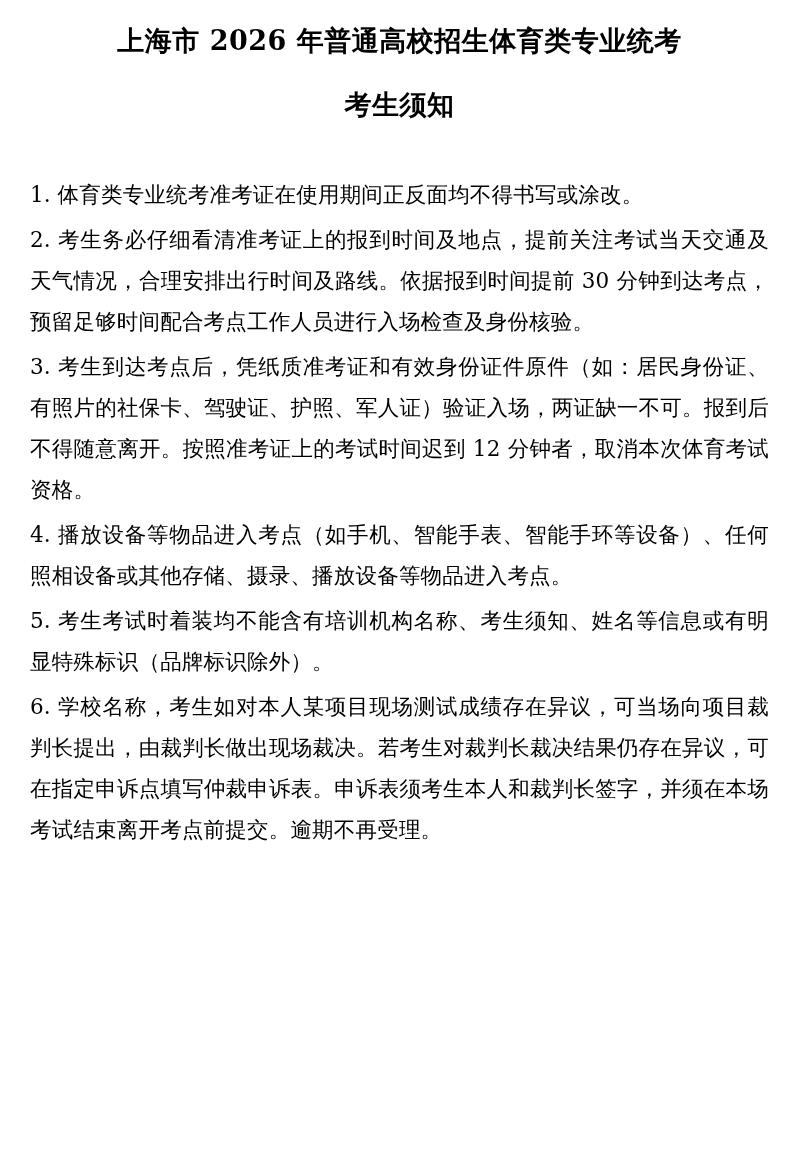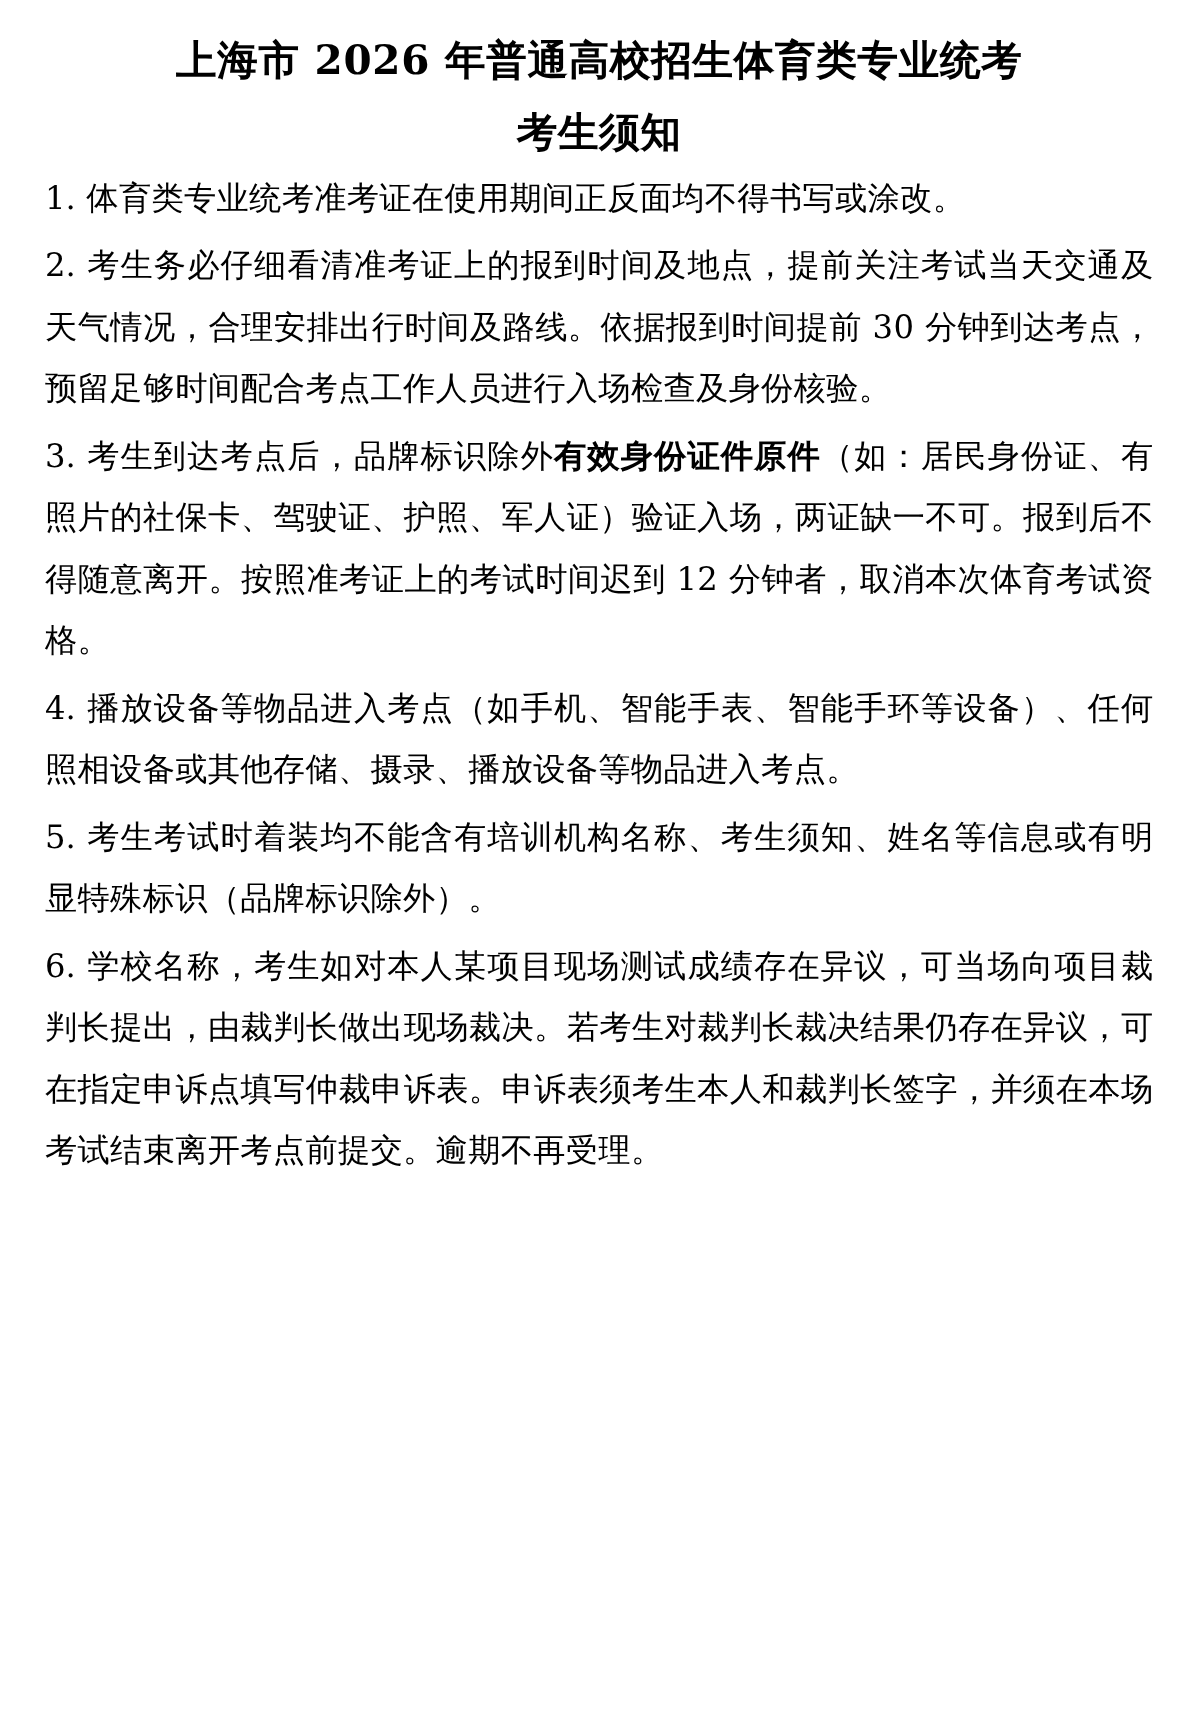--- a/index.html
+++ b/index.html
@@ -29,37 +29,38 @@
     line-height: 46px;
     letter-spacing: 0.5px;
     margin: 0;
     padding: 0 6px;
   }
   .title-line {
     display: block;
     white-space: nowrap;
   }
   .title-line-2 {
-    margin-top: 2px;
+    margin-top: 18px;
   }
   .body-block {
+    margin-top: 46px;
   }
   .para {
     font-size: 21.5px;
     line-height: 41px;
     text-align: justify;
     text-justify: inter-ideograph;
     margin: 0 0 4px 0;
     letter-spacing: 0.2px;
   }
   .para .num {
     letter-spacing: 0;
   }
   .strong {
-    font-weight: bold;
+    font-weight: normal;
   }
 </style>
 </head>
 <body>
 
 <div class="page">
 
   <h1 class="doc-title">
     <span class="title-line">上海市 2026 年普通高校招生体育类专业统考</span>
     <span class="title-line title-line-2">考生须知</span>
@@ -72,21 +73,21 @@
       <span>体育类专业统考准考证在使用期间正反面均不得书写或涂改。</span>
     </p>
 
     <p class="para">
       <span class="num">2.</span>
       <span>考生务必仔细看清准考证上的报到时间及地点，提前关注考试当天交通及天气情况，合理安排出行时间及路线。依据报到时间提前 30 分钟到达考点，预留足够时间配合考点工作人员进行入场检查及身份核验。</span>
     </p>
 
     <p class="para">
       <span class="num">3.</span>
-      <span>考生到达考点后，品牌标识除外</span><span class="strong">有效身份证件原件</span><span>（如：居民身份证、有照片的社保卡、驾驶证、护照、军人证）验证入场，两证缺一不可。报到后不得随意离开。按照准考证上的考试时间迟到 12 分钟者，取消本次体育考试资格。</span>
+      <span>考生到达考点后，凭纸质准考证和</span><span class="strong">有效身份证件原件</span><span>（如：居民身份证、有照片的社保卡、驾驶证、护照、军人证）验证入场，两证缺一不可。报到后不得随意离开。按照准考证上的考试时间迟到 12 分钟者，取消本次体育考试资格。</span>
     </p>
 
     <p class="para">
       <span class="num">4.</span>
       <span>播放设备等物品进入考点（如手机、智能手表、智能手环等设备）、任何照相设备或其他存储、摄录、播放设备等物品进入考点。</span>
     </p>
 
     <p class="para">
       <span class="num">5.</span>
       <span>考生考试时着装均不能含有培训机构名称、考生须知、姓名等信息或有明显特殊标识（品牌标识除外）。</span>

